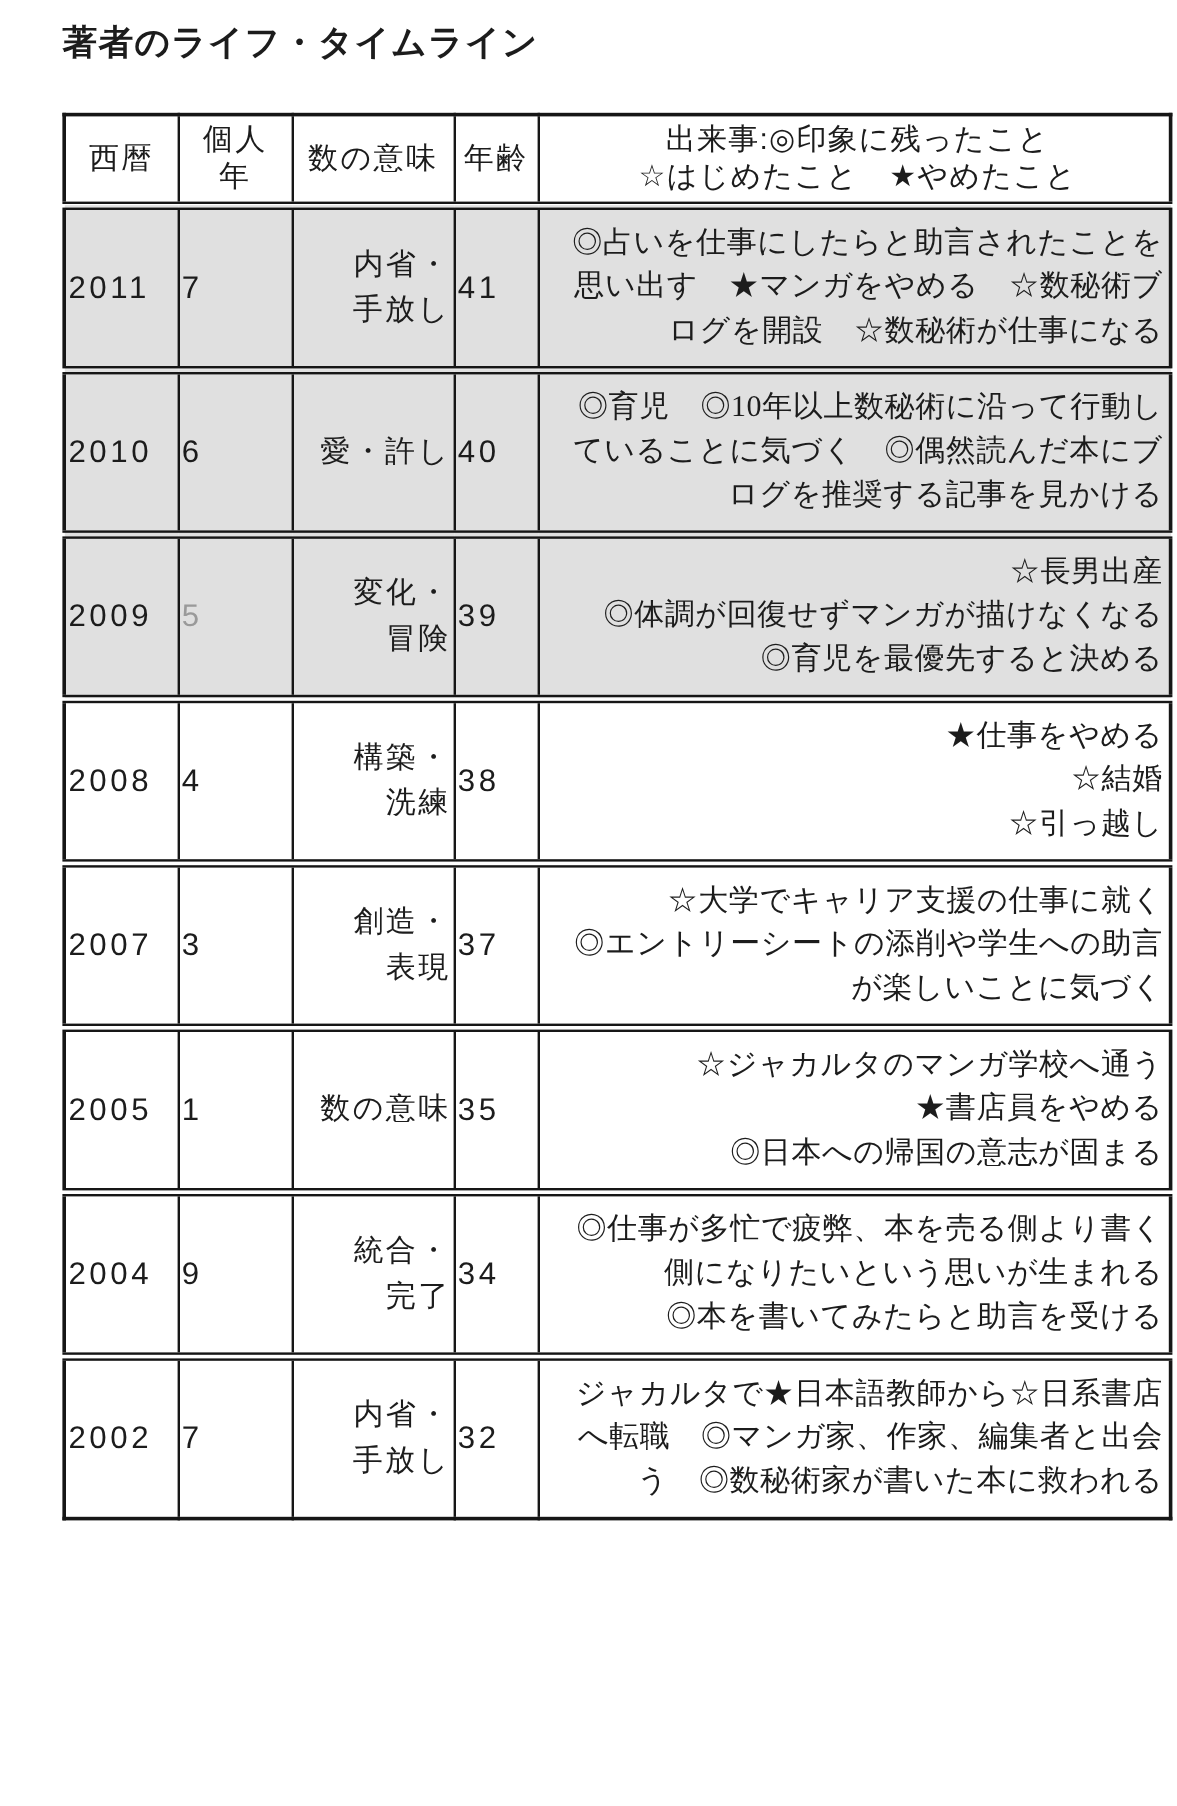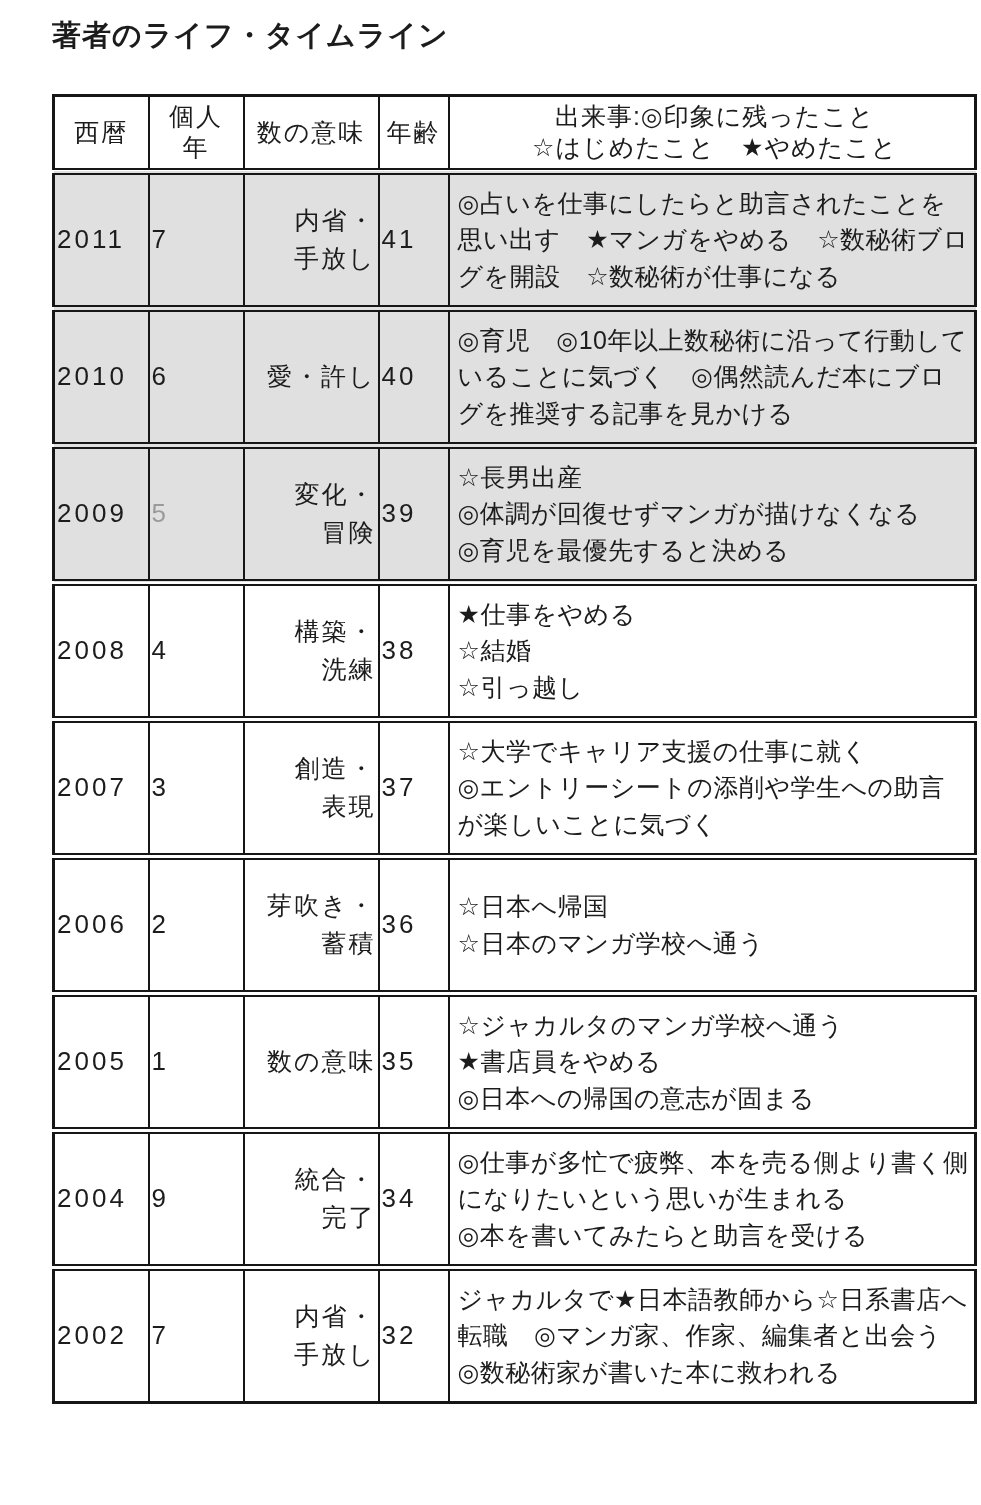--- a/index.html
+++ b/index.html
@@ -57,25 +57,26 @@
   }
   td.c-pyear.muted{ color:#9a9a9a; }
   td.c-meaning{
     text-align:right;
     font-size:25px;
     letter-spacing:2px;
     white-space:pre-line;
     line-height:1.5;
   }
   td.c-events{
-    text-align:left;
+    text-align:right;
     font-size:25px;
     line-height:1.45;
     letter-spacing:0.5px;
     padding:8px 5px 8px 8px;
+    font-family:Liberation Serif, serif;
   }
   .event-par{ margin:0; }
 </style>
 </head>
 <body>
 
 <div class="page">
 
   <h1 class="title">著者のライフ・タイムライン</h1>
 
@@ -151,31 +152,20 @@
       <td class="c-pyear">3</td>
       <td class="c-meaning">創造・
 表現</td>
       <td class="c-age">37</td>
       <td class="c-events">
             <div class="event-par">☆大学でキャリア支援の仕事に就く</div>
             <div class="event-par">◎エントリーシートの添削や学生への助言が楽しいことに気づく</div>
           </td>
     </tr>
 
-    <tr>
-      <td class="c-year">2006</td>
-      <td class="c-pyear">2</td>
-      <td class="c-meaning">芽吹き・
-蓄積</td>
-      <td class="c-age">36</td>
-      <td class="c-events">
-            <div class="event-par">☆日本へ帰国</div>
-            <div class="event-par">☆日本のマンガ学校へ通う</div>
-          </td>
-    </tr>
 
     <tr>
       <td class="c-year">2005</td>
       <td class="c-pyear">1</td>
       <td class="c-meaning">数の意味</td>
       <td class="c-age">35</td>
       <td class="c-events">
             <div class="event-par">☆ジャカルタのマンガ学校へ通う</div>
             <div class="event-par">★書店員をやめる</div>
             <div class="event-par">◎日本への帰国の意志が固まる</div>

